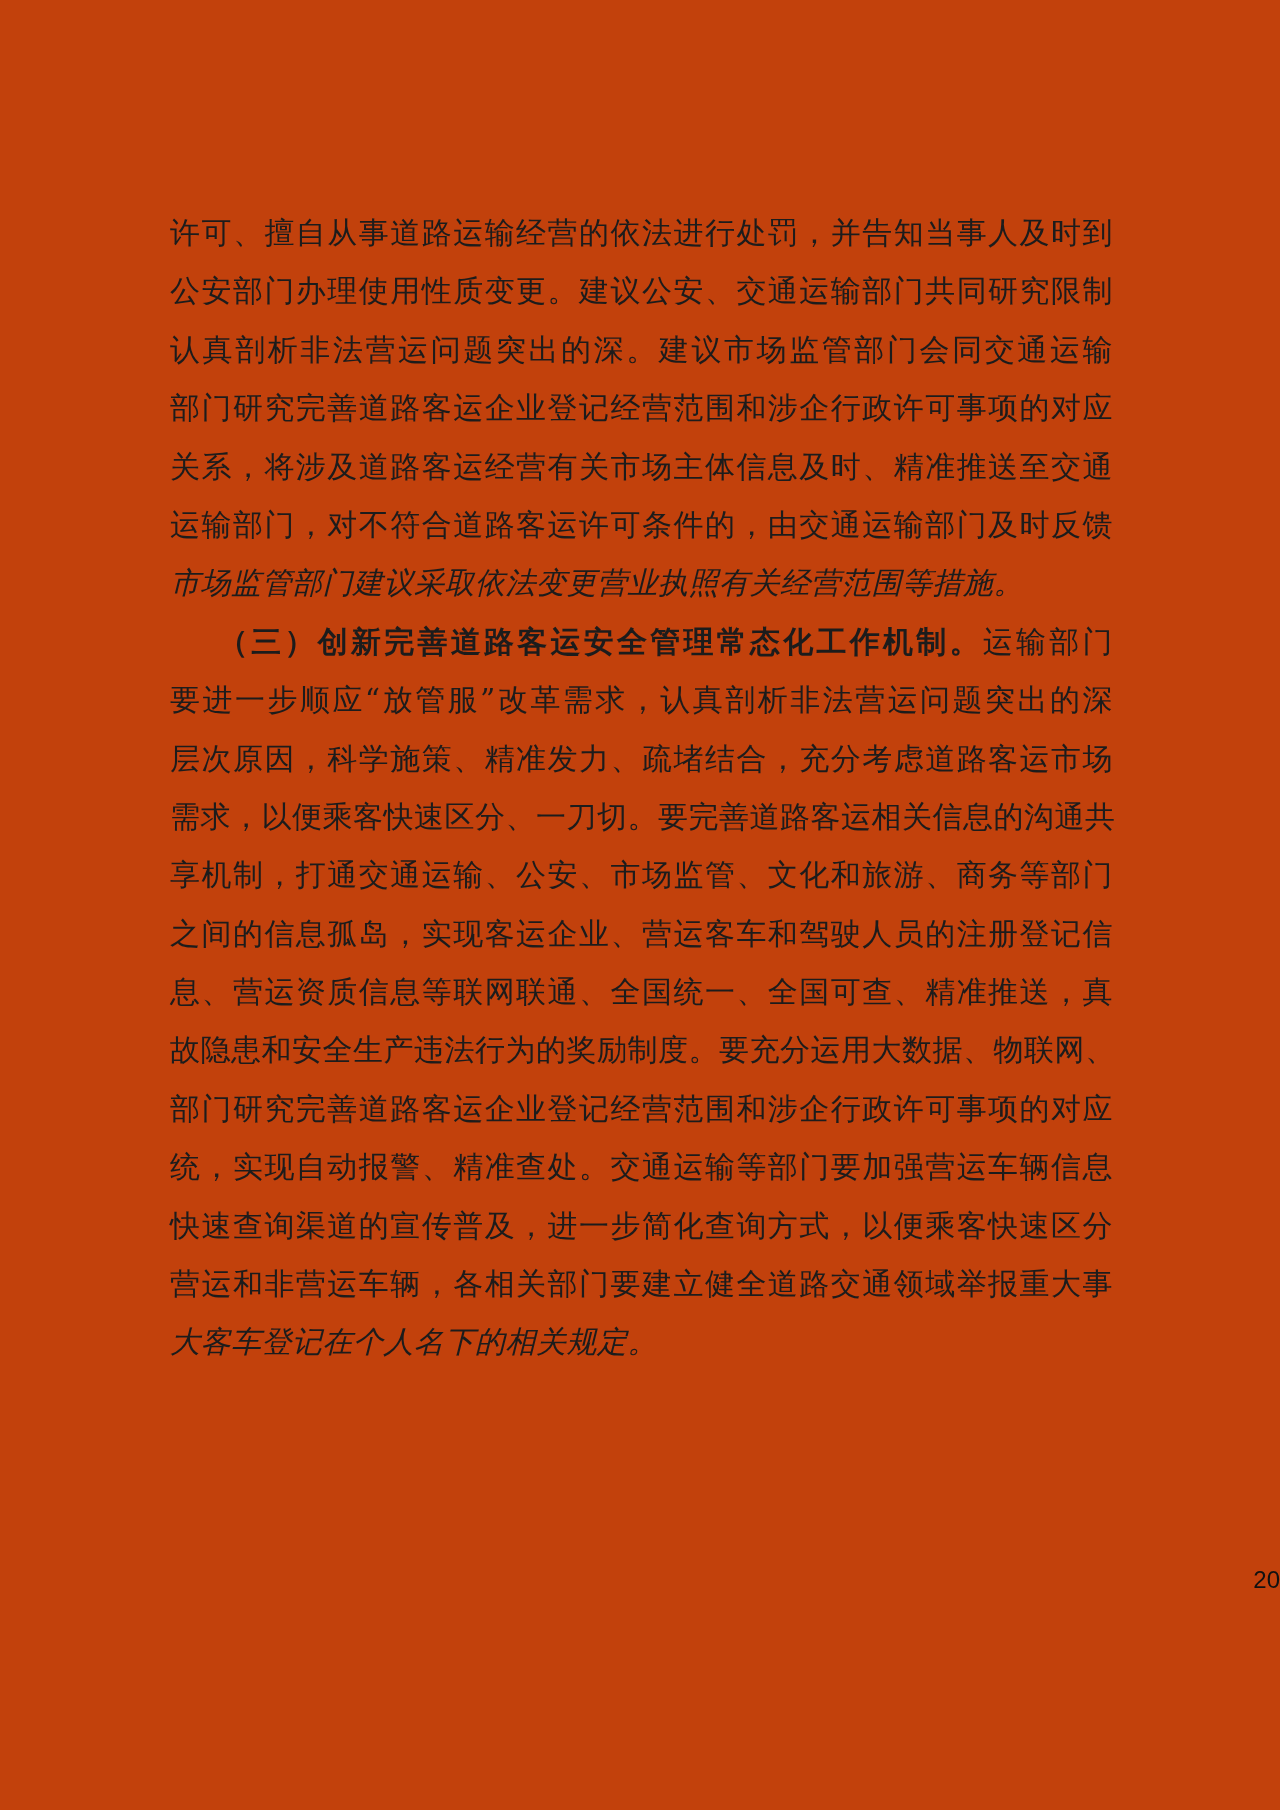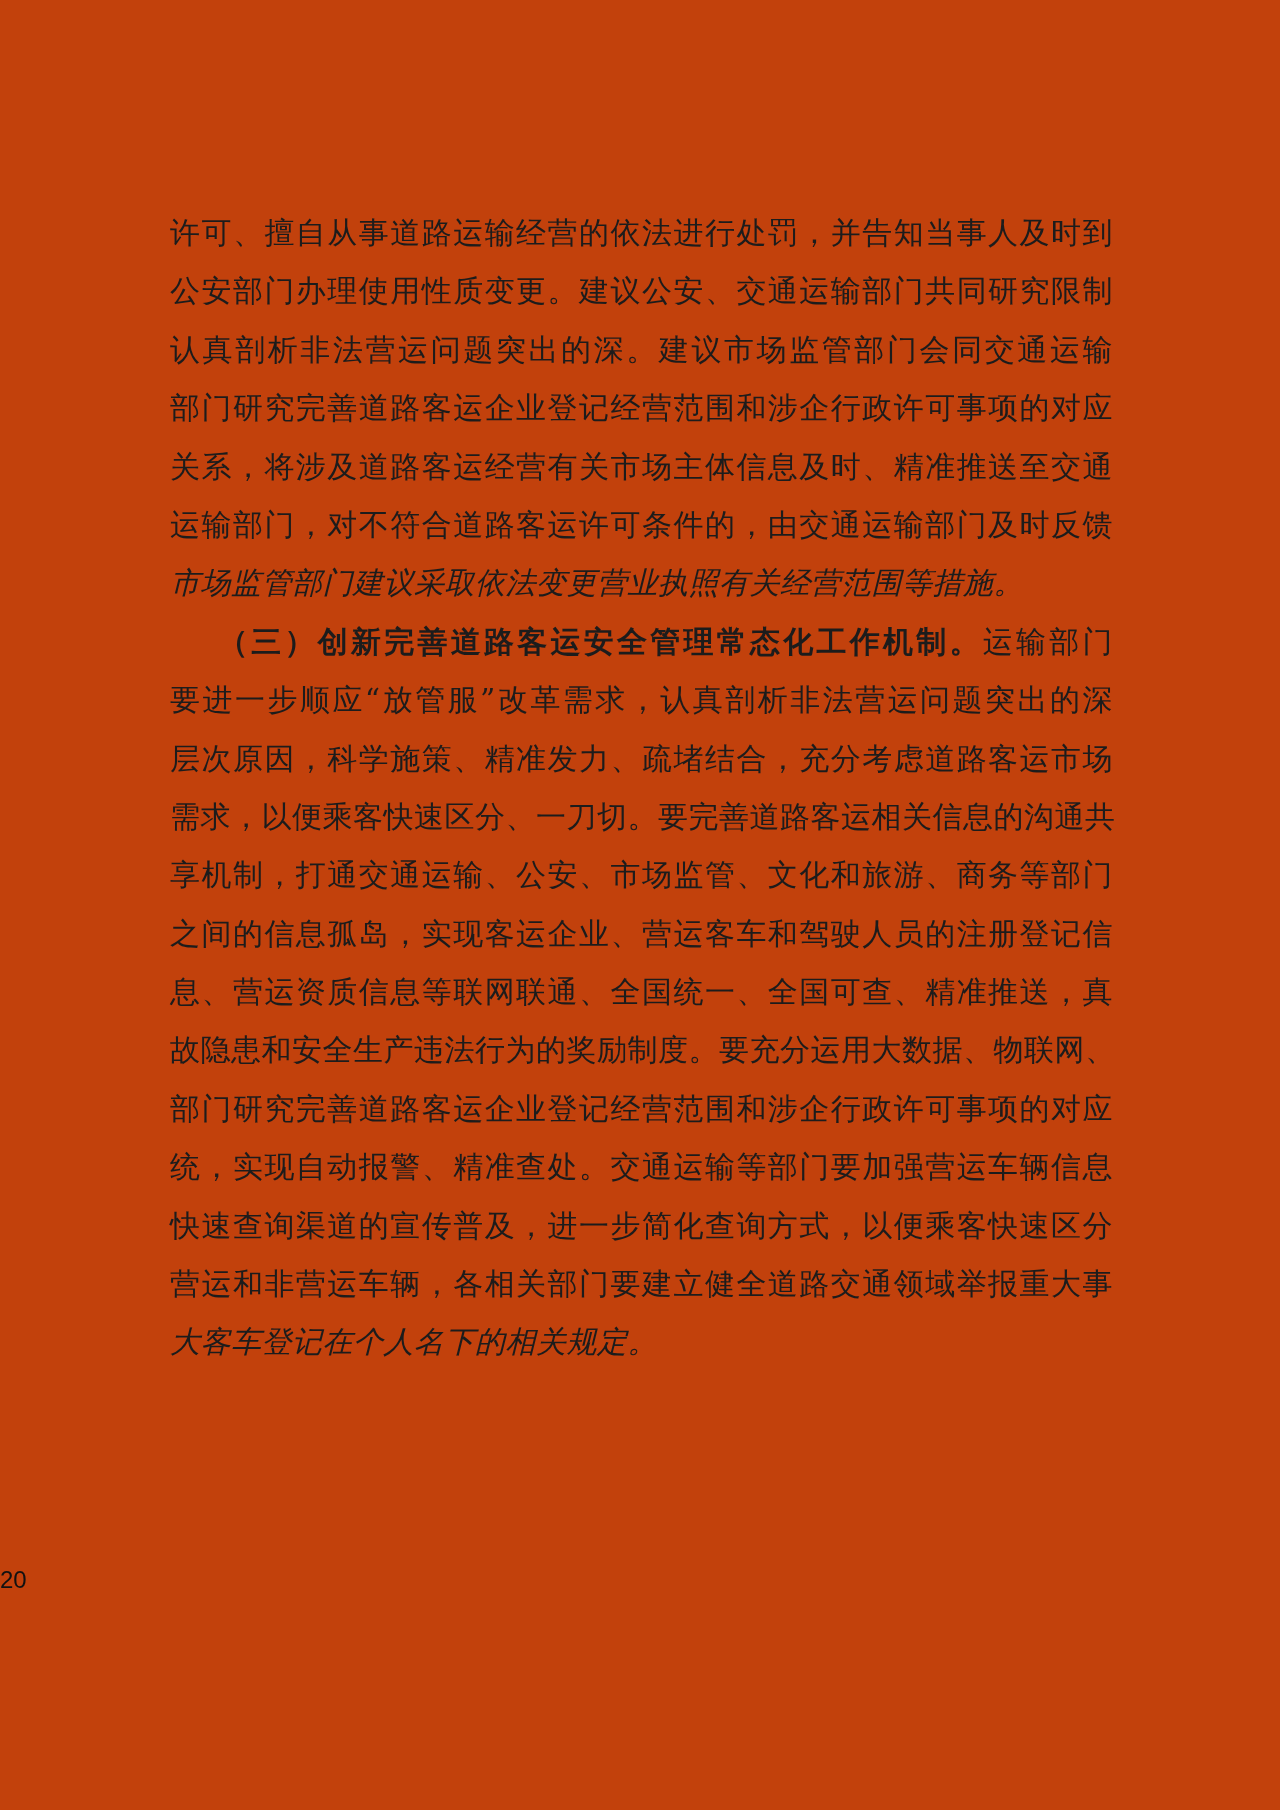--- a/index.html
+++ b/index.html
@@ -44,21 +44,21 @@
     padding-left: 48px;
   }
   .bold {
     font-weight: bold;
   }
   .page-number {
     position: absolute;
     left: 0;
     right: 0;
     top: 1566px;
-    text-align: left;
+    text-align: right;
     font-family: "Liberation Sans", sans-serif;
     font-size: 24px;
     color: #111111;
   }
 </style>
 </head>
 <body>
 
 <div class="page">
 

